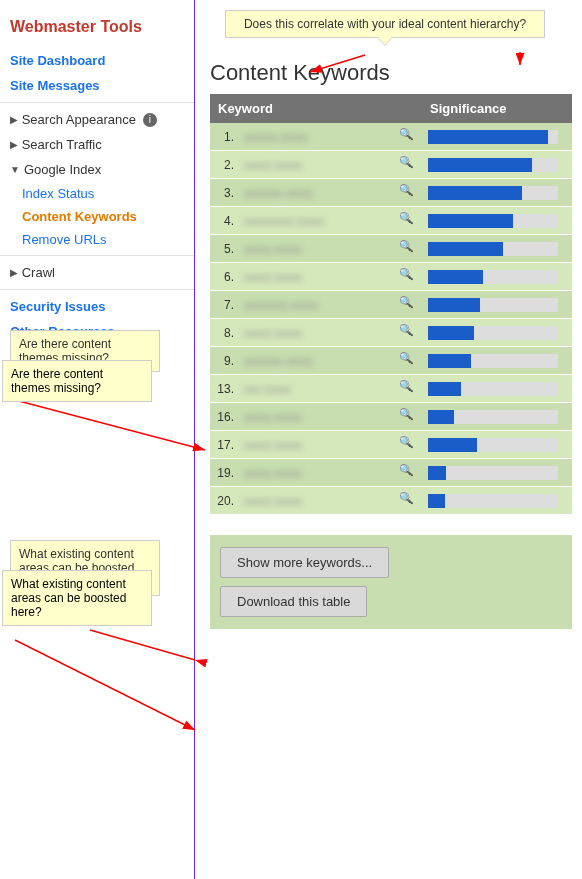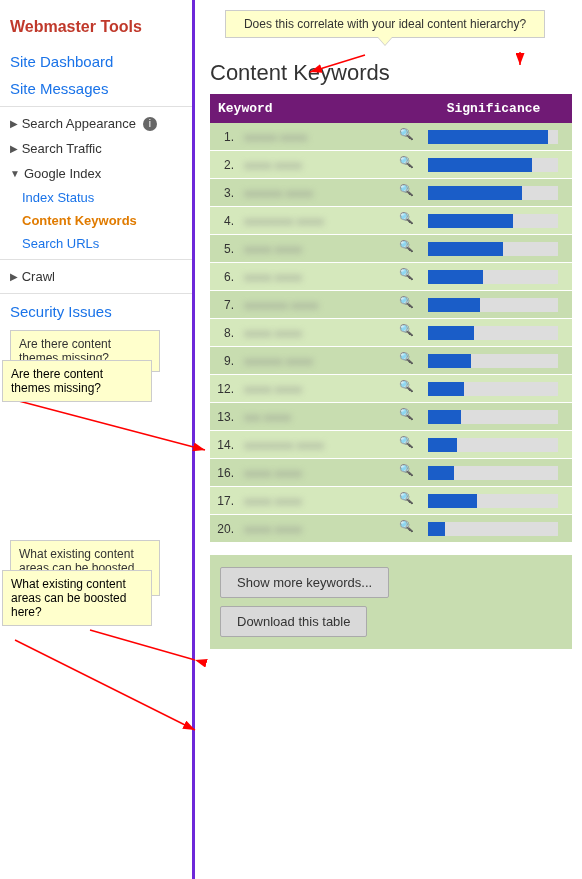--- a/index.html
+++ b/index.html
@@ -5,36 +5,37 @@
     * { box-sizing: border-box; margin: 0; padding: 0; }
     body { font-family: Arial, sans-serif; font-size: 13px; background: #fff; width: 582px; min-height: 879px; position: relative; overflow-x: hidden; }
 
     
     #sidebar {
       position: absolute;
       left: 0; top: 0;
       width: 195px;
       height: 100%;
       background: #fff;
-      border-right: 3px solid #6d28d9;
+      border-right: 1px solid #6d28d9;
       padding-top: 10px;
     }
     #sidebar .app-title {
       color: #c0392b;
       font-size: 16px;
       font-weight: bold;
       padding: 8px 10px 12px 10px;
     }
     #sidebar .nav-item {
       padding: 5px 10px;
       color: #1a73e8;
       cursor: pointer;
       display: block;
       text-decoration: none;
-      font-size: 15px;
+      font-size: 13px;
+      font-weight: bold;
     }
     #sidebar .nav-section {
       padding: 5px 10px;
       color: #333;
       font-size: 13px;
       cursor: pointer;
       display: flex;
       align-items: center;
       gap: 4px;
     }
@@ -116,22 +117,21 @@
       margin-bottom: 8px;
     }
 
     
     .kw-table {
       width: 100%;
       border-collapse: collapse;
       background: #fff;
     }
     .kw-table thead tr {
-      background: #701a75;
-      font-family: Liberation Mono, monospace;
+      background: #737373;
     }
     .kw-table thead th {
       padding: 7px 8px;
       color: #fff;
       font-weight: bold;
       font-size: 13px;
       text-align: left;
     }
     .kw-table thead th:last-child { text-align: right; padding-right: 15px; }
 
@@ -201,21 +201,21 @@
       border: 1px solid #ccc;
       padding: 6px 8px;
       font-size: 12px;
       color: #333;
       max-width: 150px;
       z-index: 10;
     }
 
     
     .bottom-buttons {
-      margin-top: 12px;
+      margin-top: 20px;
       background: #c8ddb0;
       padding: 12px 10px;
       display: flex;
       flex-direction: column;
       gap: 8px;
       width: 100%;
     }
     .bottom-buttons button {
       background: #d9d9d9;
       border: 1px solid #aaa;
@@ -254,21 +254,21 @@
     <span class="arrow">▶</span>
     <span>Search Traffic</span>
   </div>
 
   <div class="nav-section expanded">
     <span class="arrow">▼</span>
     <span>Google Index</span>
   </div>
   <a class="nav-sub">Index Status</a>
   <a class="nav-sub active">Content Keywords</a>
-  <a class="nav-sub">Search URLs</a>
+  <a class="nav-sub">Remove URLs</a>
 
   <div class="divider"></div>
 
   <div class="nav-section">
     <span class="arrow">▶</span>
     <span>Crawl</span>
   </div>
 
   <div class="divider"></div>
 
@@ -289,21 +289,21 @@
     <line x1="130" y1="52" x2="130" y2="65" stroke="red" stroke-width="1.5" marker-end="url(#arrowhead)"></line>
   </svg>
 
   <h1 class="page-title">Content Keywords</h1>
 
   <table class="kw-table">
     <thead>
       <tr>
         <th colspan="2">Keyword</th>
         <th></th>
-        <th style="text-align:center;">Significance</th>
+        <th style="text-align:left;">Significance</th>
       </tr>
     </thead>
     <tbody id="table-body">
     <tr>
           <td class="num">1.</td>
           <td class="keyword-cell" style="filter: blur(3px); user-select: none;">xxxxxx xxxxx</td>
           <td class="icon-cell"><div class="search-icon-img" style="display: inline-block; width: 18px; height: 18px; font-size: 11px; cursor: pointer; background: none; border: none;">🔍</div></td>
           <td class="bar-cell">
             <div class="bar-container">
               <div class="bar-fill" style="width: 119.6px;"></div>
@@ -384,66 +384,56 @@
           <td class="num">9.</td>
           <td class="keyword-cell" style="filter: blur(3px); user-select: none;">xxxxxxx xxxxx</td>
           <td class="icon-cell"><div class="search-icon-img" style="display: inline-block; width: 18px; height: 18px; font-size: 11px; cursor: pointer; background: none; border: none;">🔍</div></td>
           <td class="bar-cell">
             <div class="bar-container">
               <div class="bar-fill" style="width: 42.9px;"></div>
             </div>
           </td>
         </tr>
         <tr>
-          <td class="num">12.</td>
-          <td class="keyword-cell" style="filter: blur(3px); user-select: none;">xxxxx xxxxx</td>
-          <td class="icon-cell"><div class="search-icon-img" style="display: inline-block; width: 18px; height: 18px; font-size: 11px; cursor: pointer; background: none; border: none;">🔍</div></td>
-          <td class="bar-cell">
-            <div class="bar-container">
-              <div class="bar-fill" style="width: 36.4px;"></div>
-            </div>
-          </td>
-        </tr>
-        <tr>
           <td class="num">13.</td>
           <td class="keyword-cell" style="filter: blur(3px); user-select: none;">xxx xxxxx</td>
           <td class="icon-cell"><div class="search-icon-img" style="display: inline-block; width: 18px; height: 18px; font-size: 11px; cursor: pointer; background: none; border: none;">🔍</div></td>
           <td class="bar-cell">
             <div class="bar-container">
               <div class="bar-fill" style="width: 32.5px;"></div>
             </div>
           </td>
         </tr>
         <tr>
-          <td class="num">14.</td>
-          <td class="keyword-cell" style="filter: blur(3px); user-select: none;">xxxxxxxxx xxxxx</td>
-          <td class="icon-cell"><div class="search-icon-img" style="display: inline-block; width: 18px; height: 18px; font-size: 11px; cursor: pointer; background: none; border: none;">🔍</div></td>
-          <td class="bar-cell">
-            <div class="bar-container">
-              <div class="bar-fill" style="width: 28.6px;"></div>
-            </div>
-          </td>
-        </tr>
-        <tr>
           <td class="num">16.</td>
           <td class="keyword-cell" style="filter: blur(3px); user-select: none;">xxxxx xxxxx</td>
           <td class="icon-cell"><div class="search-icon-img" style="display: inline-block; width: 18px; height: 18px; font-size: 11px; cursor: pointer; background: none; border: none;">🔍</div></td>
           <td class="bar-cell">
             <div class="bar-container">
               <div class="bar-fill" style="width: 26px;"></div>
             </div>
           </td>
         </tr>
         <tr>
           <td class="num">17.</td>
           <td class="keyword-cell" style="filter: blur(3px); user-select: none;">xxxxx xxxxx</td>
           <td class="icon-cell"><div class="search-icon-img" style="display: inline-block; width: 18px; height: 18px; font-size: 11px; cursor: pointer; background: none; border: none;">🔍</div></td>
           <td class="bar-cell">
             <div class="bar-container">
               <div class="bar-fill" style="width: 49.4px;"></div>
+            </div>
+          </td>
+        </tr>
+        <tr>
+          <td class="num">19.</td>
+          <td class="keyword-cell" style="filter: blur(3px); user-select: none;">xxxxx xxxxx</td>
+          <td class="icon-cell"><div class="search-icon-img" style="display: inline-block; width: 18px; height: 18px; font-size: 11px; cursor: pointer; background: none; border: none;">🔍</div></td>
+          <td class="bar-cell">
+            <div class="bar-container">
+              <div class="bar-fill" style="width: 18.2px;"></div>
             </div>
           </td>
         </tr>
         <tr>
           <td class="num">20.</td>
           <td class="keyword-cell" style="filter: blur(3px); user-select: none;">xxxxx xxxxx</td>
           <td class="icon-cell"><div class="search-icon-img" style="display: inline-block; width: 18px; height: 18px; font-size: 11px; cursor: pointer; background: none; border: none;">🔍</div></td>
           <td class="bar-cell">
             <div class="bar-container">
               <div class="bar-fill" style="width: 16.9px;"></div>

